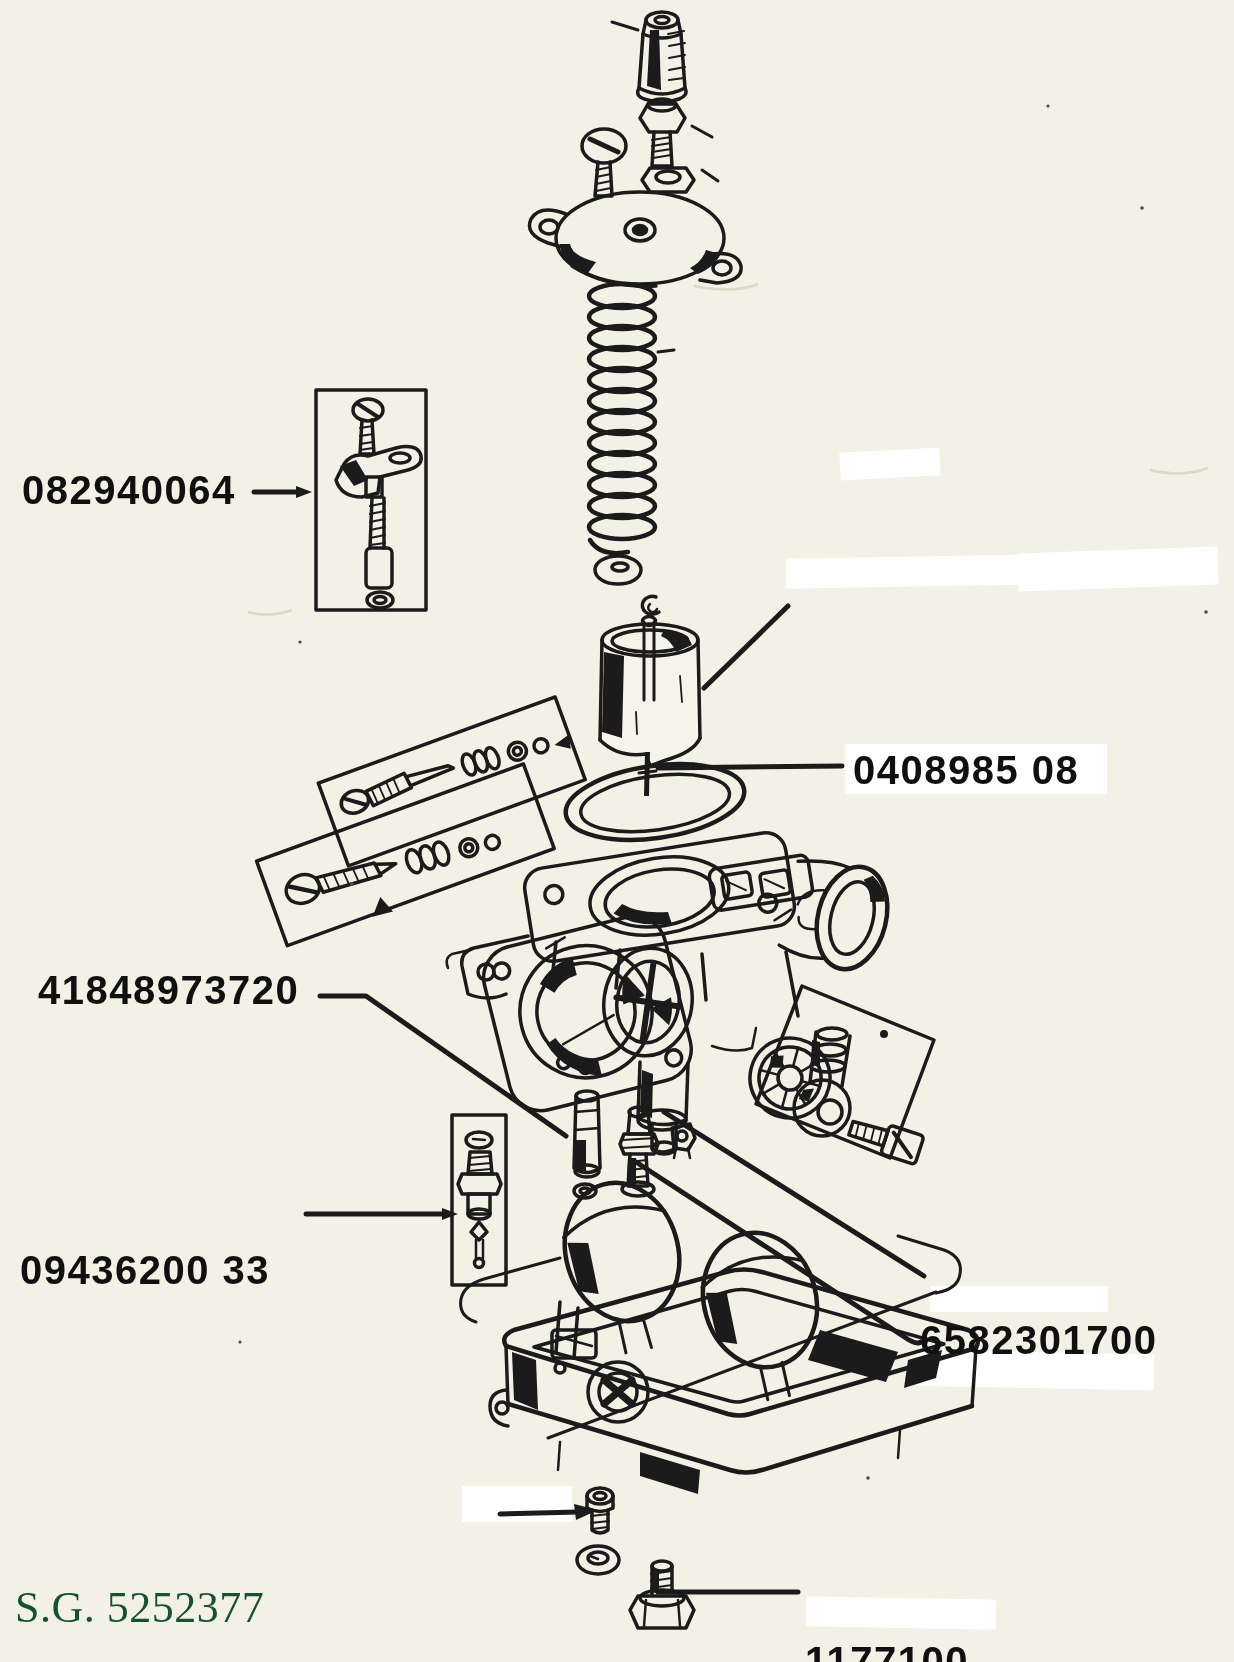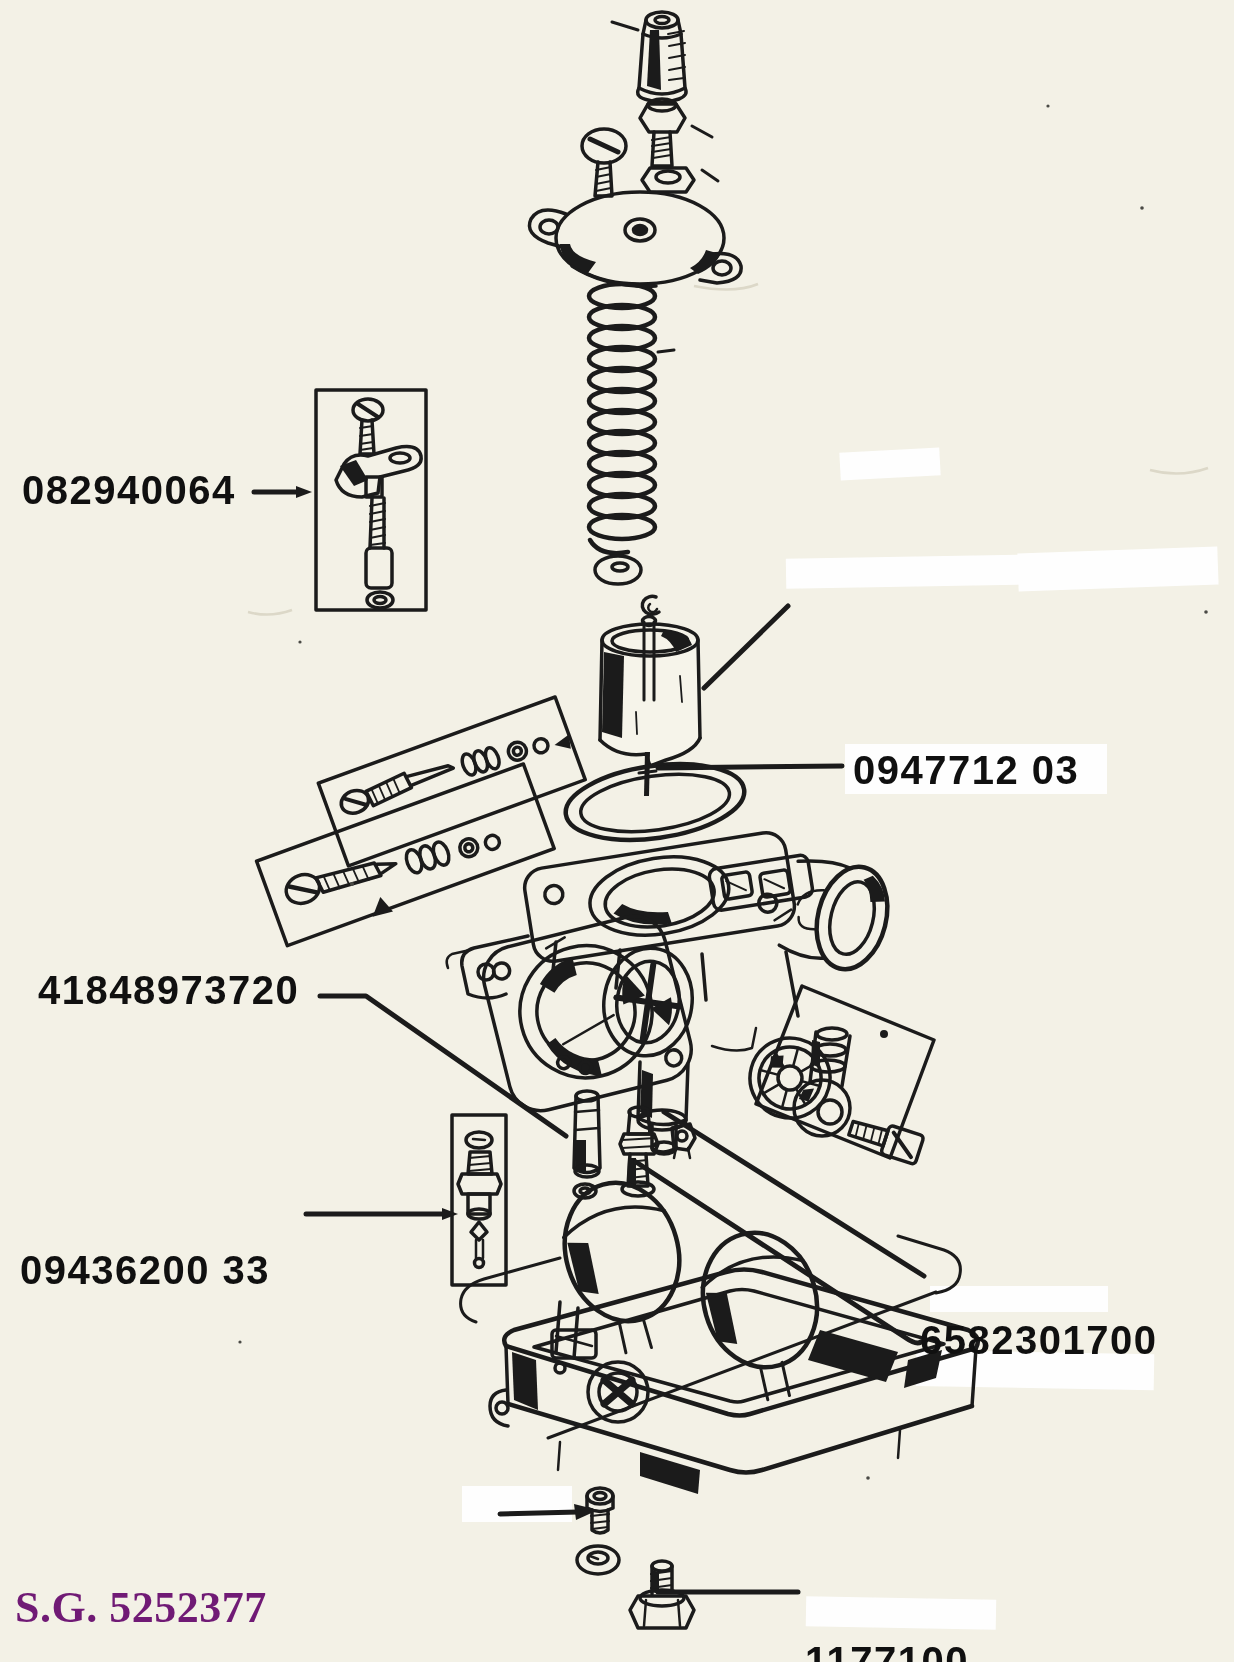--- a/index.html
+++ b/index.html
@@ -18,25 +18,25 @@
     font-size:40px;
     line-height:1;
     letter-spacing:1.5px;
     color:#101010;
     white-space:nowrap;
   }
   .footer-code{
     position:absolute;
     left:15px;top:1586px;
     font-family:"Liberation Serif",serif;
-    font-weight:700;
+    font-weight:400;
     font-size:44px;
     line-height:1;
     letter-spacing:0.5px;
-    color:#701a75;
+    color:#14532d;
     white-space:nowrap;
   }
 </style>
 </head>
 <body>
 
 <div class="canvas">
 
   <svg class="diagram-svg" width="1234" height="1662" viewBox="0 0 1234 1662">
 
@@ -426,21 +426,21 @@
         <circle cx="300" cy="642" r="1.6"></circle>
         <circle cx="1048" cy="106" r="1.6"></circle>
         <circle cx="868" cy="1478" r="1.8"></circle>
         <circle cx="240" cy="1342" r="1.6"></circle>
         <circle cx="1206" cy="612" r="1.8"></circle>
       </g>
     </g>
   </svg>
 
   <div class="part-label" style="left:22px;top:470px">082940064</div>
-  <div class="part-label" style="left:853px;top:750px">0947712 03</div>
+  <div class="part-label" style="left:853px;top:750px">0408985 08</div>
   <div class="part-label" style="left:38px;top:970px">41848973720</div>
   <div class="part-label" style="left:20px;top:1250px">09436200 33</div>
   <div class="part-label" style="left:920px;top:1320px">6582301700</div>
   <div class="part-label" style="left:805px;top:1641px">1177100</div>
 
   <div class="footer-code">S.G. 5252377</div>
 
 </div>
 
 </body></html>

